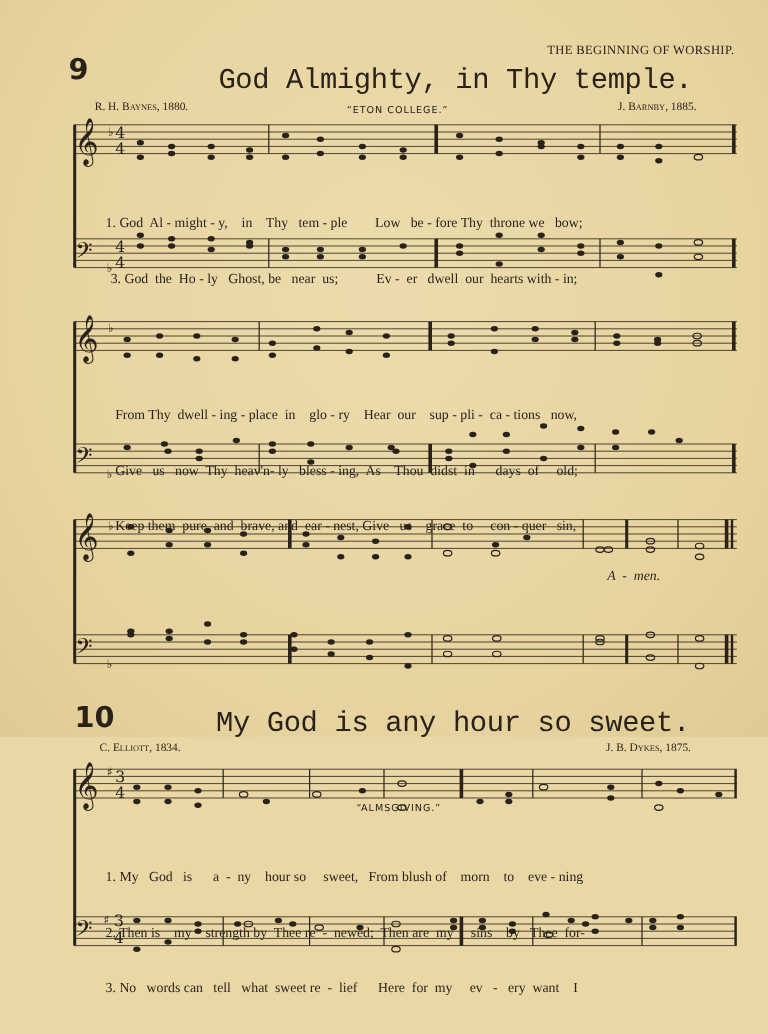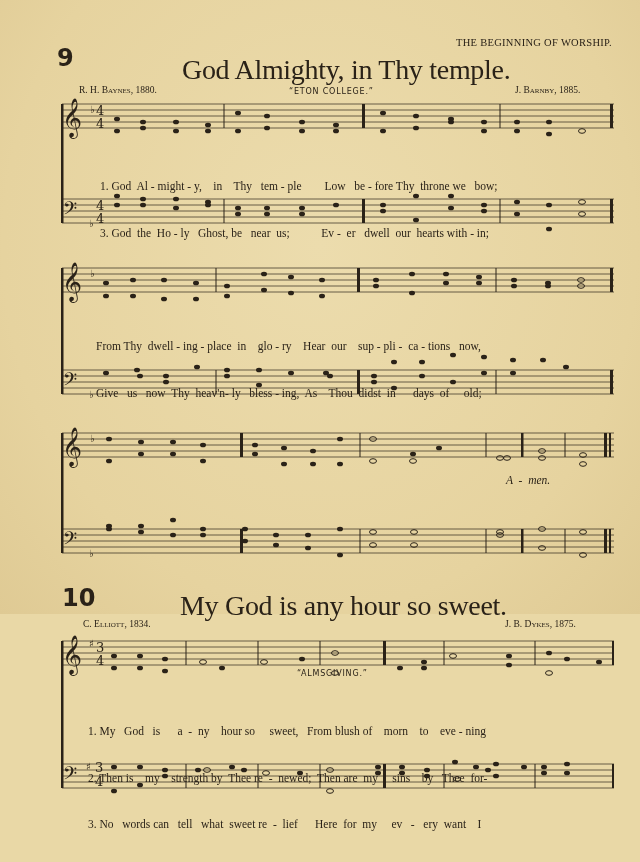--- a/index.html
+++ b/index.html
@@ -8,21 +8,21 @@
       background:#e9d8a6;
       font-family:"Liberation Serif", serif;
       color:#2a2218;
       position:relative;
     }
     .page { position:absolute; left:0; top:0; width:640px; height:614px;
       background: radial-gradient(ellipse at 50% 40%, #ecdcad 0%, #e6d39f 70%, #dfca94 100%); }
     .abs { position:absolute; }
     .running-head { right:28px; top:37px; font-size:10.5px; letter-spacing:0.3px; }
     .hymn-num { font-family:"DejaVu Sans", sans-serif; font-weight:bold; font-size:24px; }
-    .hymn-title { font-family:Liberation Serif, serif; font-size:28px; letter-spacing:-0.3px; white-space:nowrap; }
+    .hymn-title { font-family:Liberation Mono, monospace; font-size:24px; letter-spacing:-0.3px; white-space:nowrap; }
     .credit { font-size:9.5px; white-space:nowrap; font-variant:small-caps; }
     .tune { font-family:"DejaVu Sans", sans-serif; font-size:8px; letter-spacing:0.8px; white-space:nowrap; }
     .lyric { font-family:"Liberation Serif", serif; font-size:11.5px; line-height:15.5px; white-space:pre; }
     svg.staff { position:absolute; left:0; top:0; }
   </style>
 </head>
 <body>
 
 <div class="page">
 
@@ -396,27 +396,28 @@
       <ellipse cx="496" cy="764" rx="3" ry="2.3"></ellipse>
         <ellipse cx="496" cy="776" rx="3" ry="2.3"></ellipse>
       <ellipse cx="524" cy="767" rx="3" ry="2.3"></ellipse>
       <ellipse cx="544" cy="767" rx="3" ry="2.3"></ellipse>
         <ellipse cx="544" cy="773" rx="3" ry="2.3"></ellipse>
       <ellipse cx="567" cy="764" rx="3" ry="2.3"></ellipse>
         <ellipse cx="567" cy="773" rx="3" ry="2.3"></ellipse>
     </g>
   </svg>
 
-  <div class="abs lyric" style="left:100px; top:148px;">
+  <div class="abs lyric" style="left:88px; top:148px;text-align:center;">
     <div>1. God  Al - might - y,    in    Thy   tem - ple        Low   be - fore Thy  throne we   bow;</div>
     <div>3. God  the  Ho - ly   Ghost, be   near  us;           Ev -  er   dwell  our  hearts with - in;</div>
   </div>
   <div class="abs lyric" style="left:96px; top:308px;">
     <div>From Thy  dwell - ing - place  in    glo - ry    Hear  our    sup - pli -  ca - tions   now,</div>
     <div>Give   us   now  Thy  heav'n- ly   bless - ing,  As    Thou  didst  in      days  of     old;</div>
+    <div>Keep them  pure, and  brave, and  ear - nest, Give   us    grace  to     con - quer   sin,</div>
   </div>
   <div class="abs lyric" style="left:506px; top:473px; font-style:italic;">A  -  men.</div>
 
   <div class="abs hymn-num" style="left:62px; top:584px;">10</div>
   <div class="abs hymn-title" style="left:180px; top:590px;">My God is any hour so sweet.</div>
   <div class="abs credit" style="left:83px; top:619px;">C. Elliott, 1834.</div>
   <div class="abs tune" style="left:297px; top:621px;margin-top:48px;">“ALMSGIVING.”</div>
   <div class="abs credit" style="left:505px; top:619px;text-align:center;">J. B. Dykes, 1875.</div>
 
   <div class="abs lyric" style="left:88px; top:693px;">

